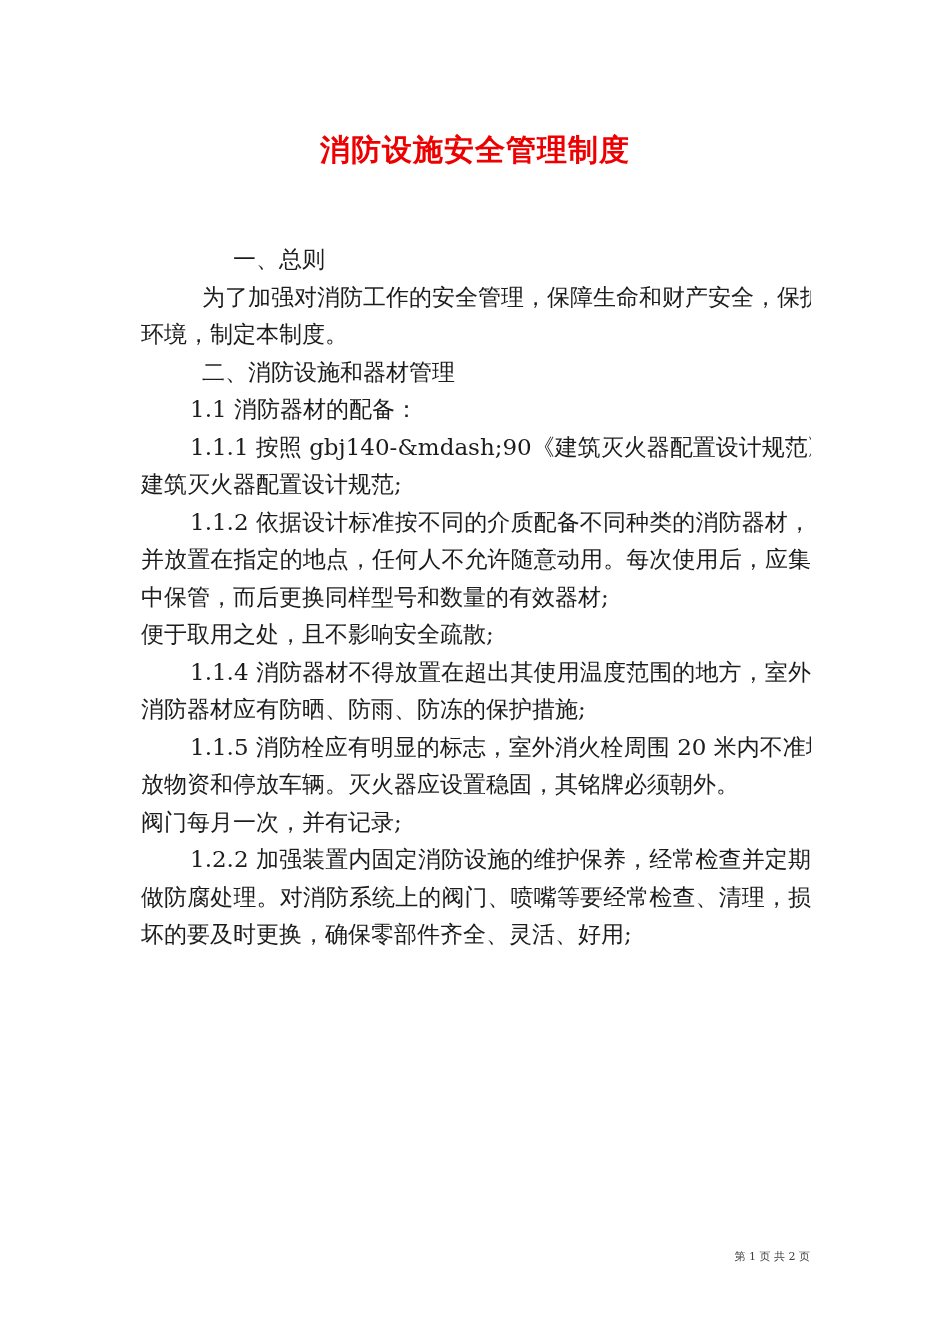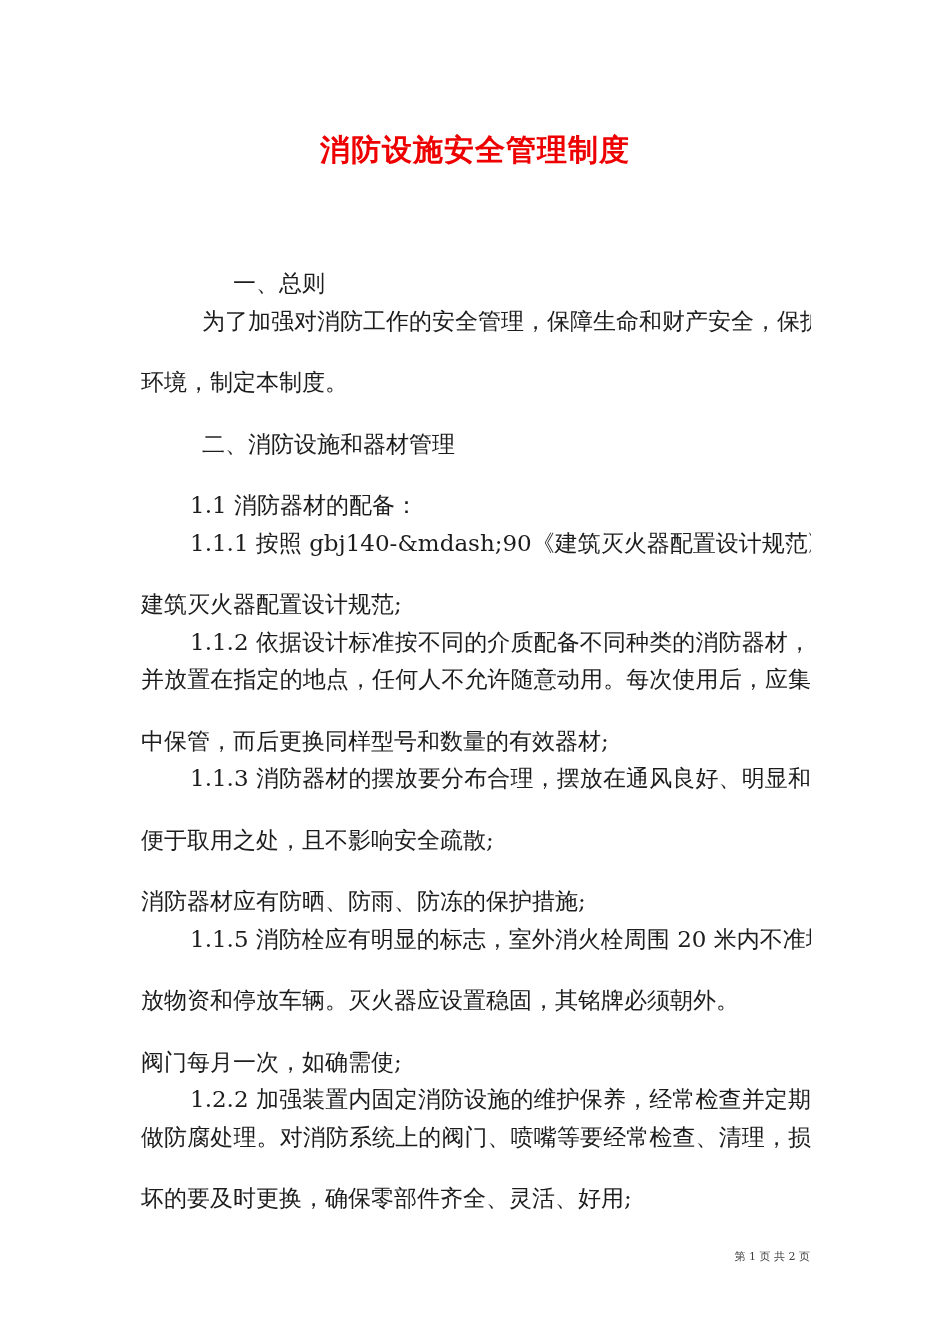--- a/index.html
+++ b/index.html
@@ -28,21 +28,21 @@
     font-size:23px;
     line-height:37.5px;
     overflow:hidden;
   }
   .para { margin:0; }
   .tline {
     white-space:nowrap;
     text-align:justify;
     text-align-last:justify;
   }
-  .tline.last { text-align-last:left;margin-top:24px; }
+  .tline.last { text-align-last:left; }
   
   .tline.first.ind-h { text-indent:92px; }
   .tline.first.ind-s { text-indent:61px; }
   .tline.first.ind-n { text-indent:49px; }
   .page-footer {
     position:absolute;
     top:1247px; right:140px;
     font-size:11px;
     line-height:20px;
     color:#404040;
@@ -71,32 +71,32 @@
       <div class="para">
         <div class="tline first ind-n">1.1.1 按照 gbj140-&amp;mdash;90《建筑灭火器配置设计规范》及</div>
         <div class="tline last">建筑灭火器配置设计规范;</div>
       </div>
       <div class="para">
         <div class="tline first ind-n">1.1.2 依据设计标准按不同的介质配备不同种类的消防器材，</div>
         <div class="tline">并放置在指定的地点，任何人不允许随意动用。每次使用后，应集</div>
         <div class="tline last">中保管，而后更换同样型号和数量的有效器材;</div>
       </div>
       <div class="para">
-        <div class="tline first ind-n">1.1.3 消防器材的摆放要分布合理，摆放在通风良好、明显和</div>
         <div class="tline last">便于取用之处，且不影响安全疏散;</div>
       </div>
       <div class="para">
+        <div class="tline first ind-n">1.1.4 消防器材不得放置在超出其使用温度范围的地方，室外</div>
         <div class="tline last">消防器材应有防晒、防雨、防冻的保护措施;</div>
       </div>
       <div class="para">
         <div class="tline first ind-n">1.1.5 消防栓应有明显的标志，室外消火栓周围 20 米内不准堆</div>
         <div class="tline last">放物资和停放车辆。灭火器应设置稳固，其铭牌必须朝外。</div>
       </div>
       <div class="para">
-        <div class="tline last">阀门每月一次，如确需使;</div>
+        <div class="tline last">阀门每月一次，并有记录;</div>
       </div>
       <div class="para">
         <div class="tline first ind-n">1.2.2 加强装置内固定消防设施的维护保养，经常检查并定期</div>
         <div class="tline">做防腐处理。对消防系统上的阀门、喷嘴等要经常检查、清理，损</div>
         <div class="tline last">坏的要及时更换，确保零部件齐全、灵活、好用;</div>
       </div>
     </div>
 
   <div class="page-footer">第 1 页 共 2 页</div>
 </div>

